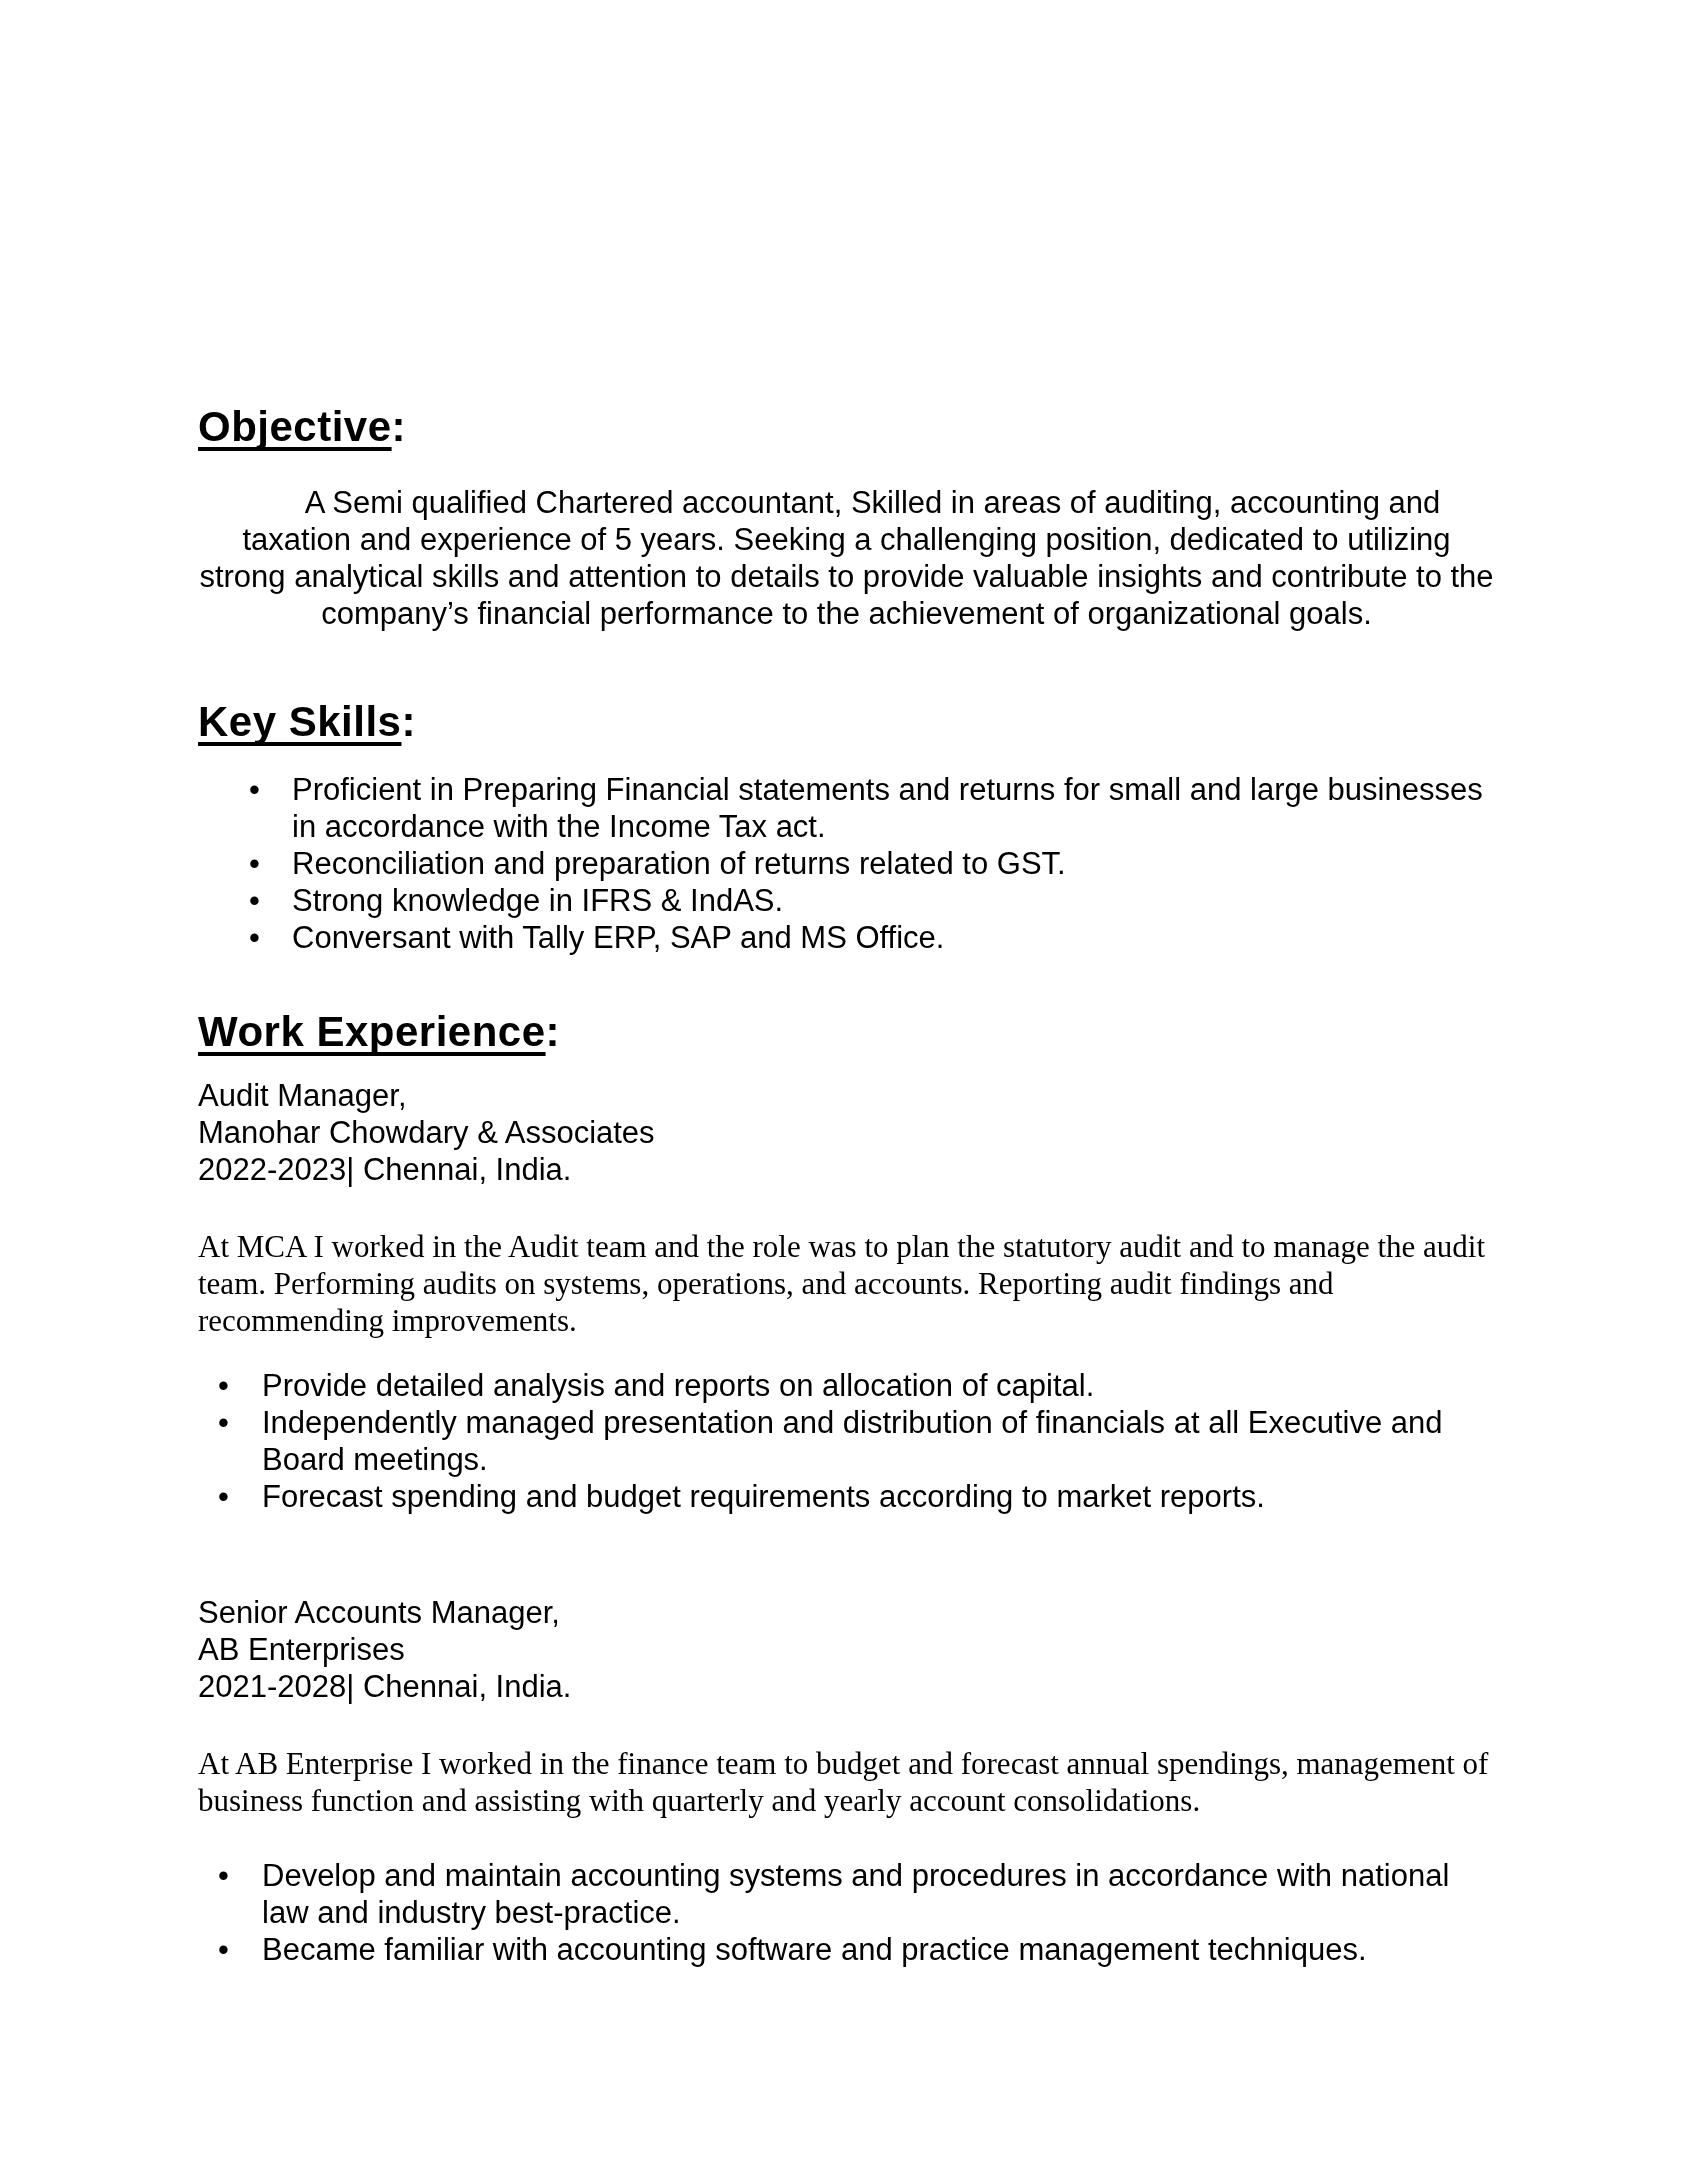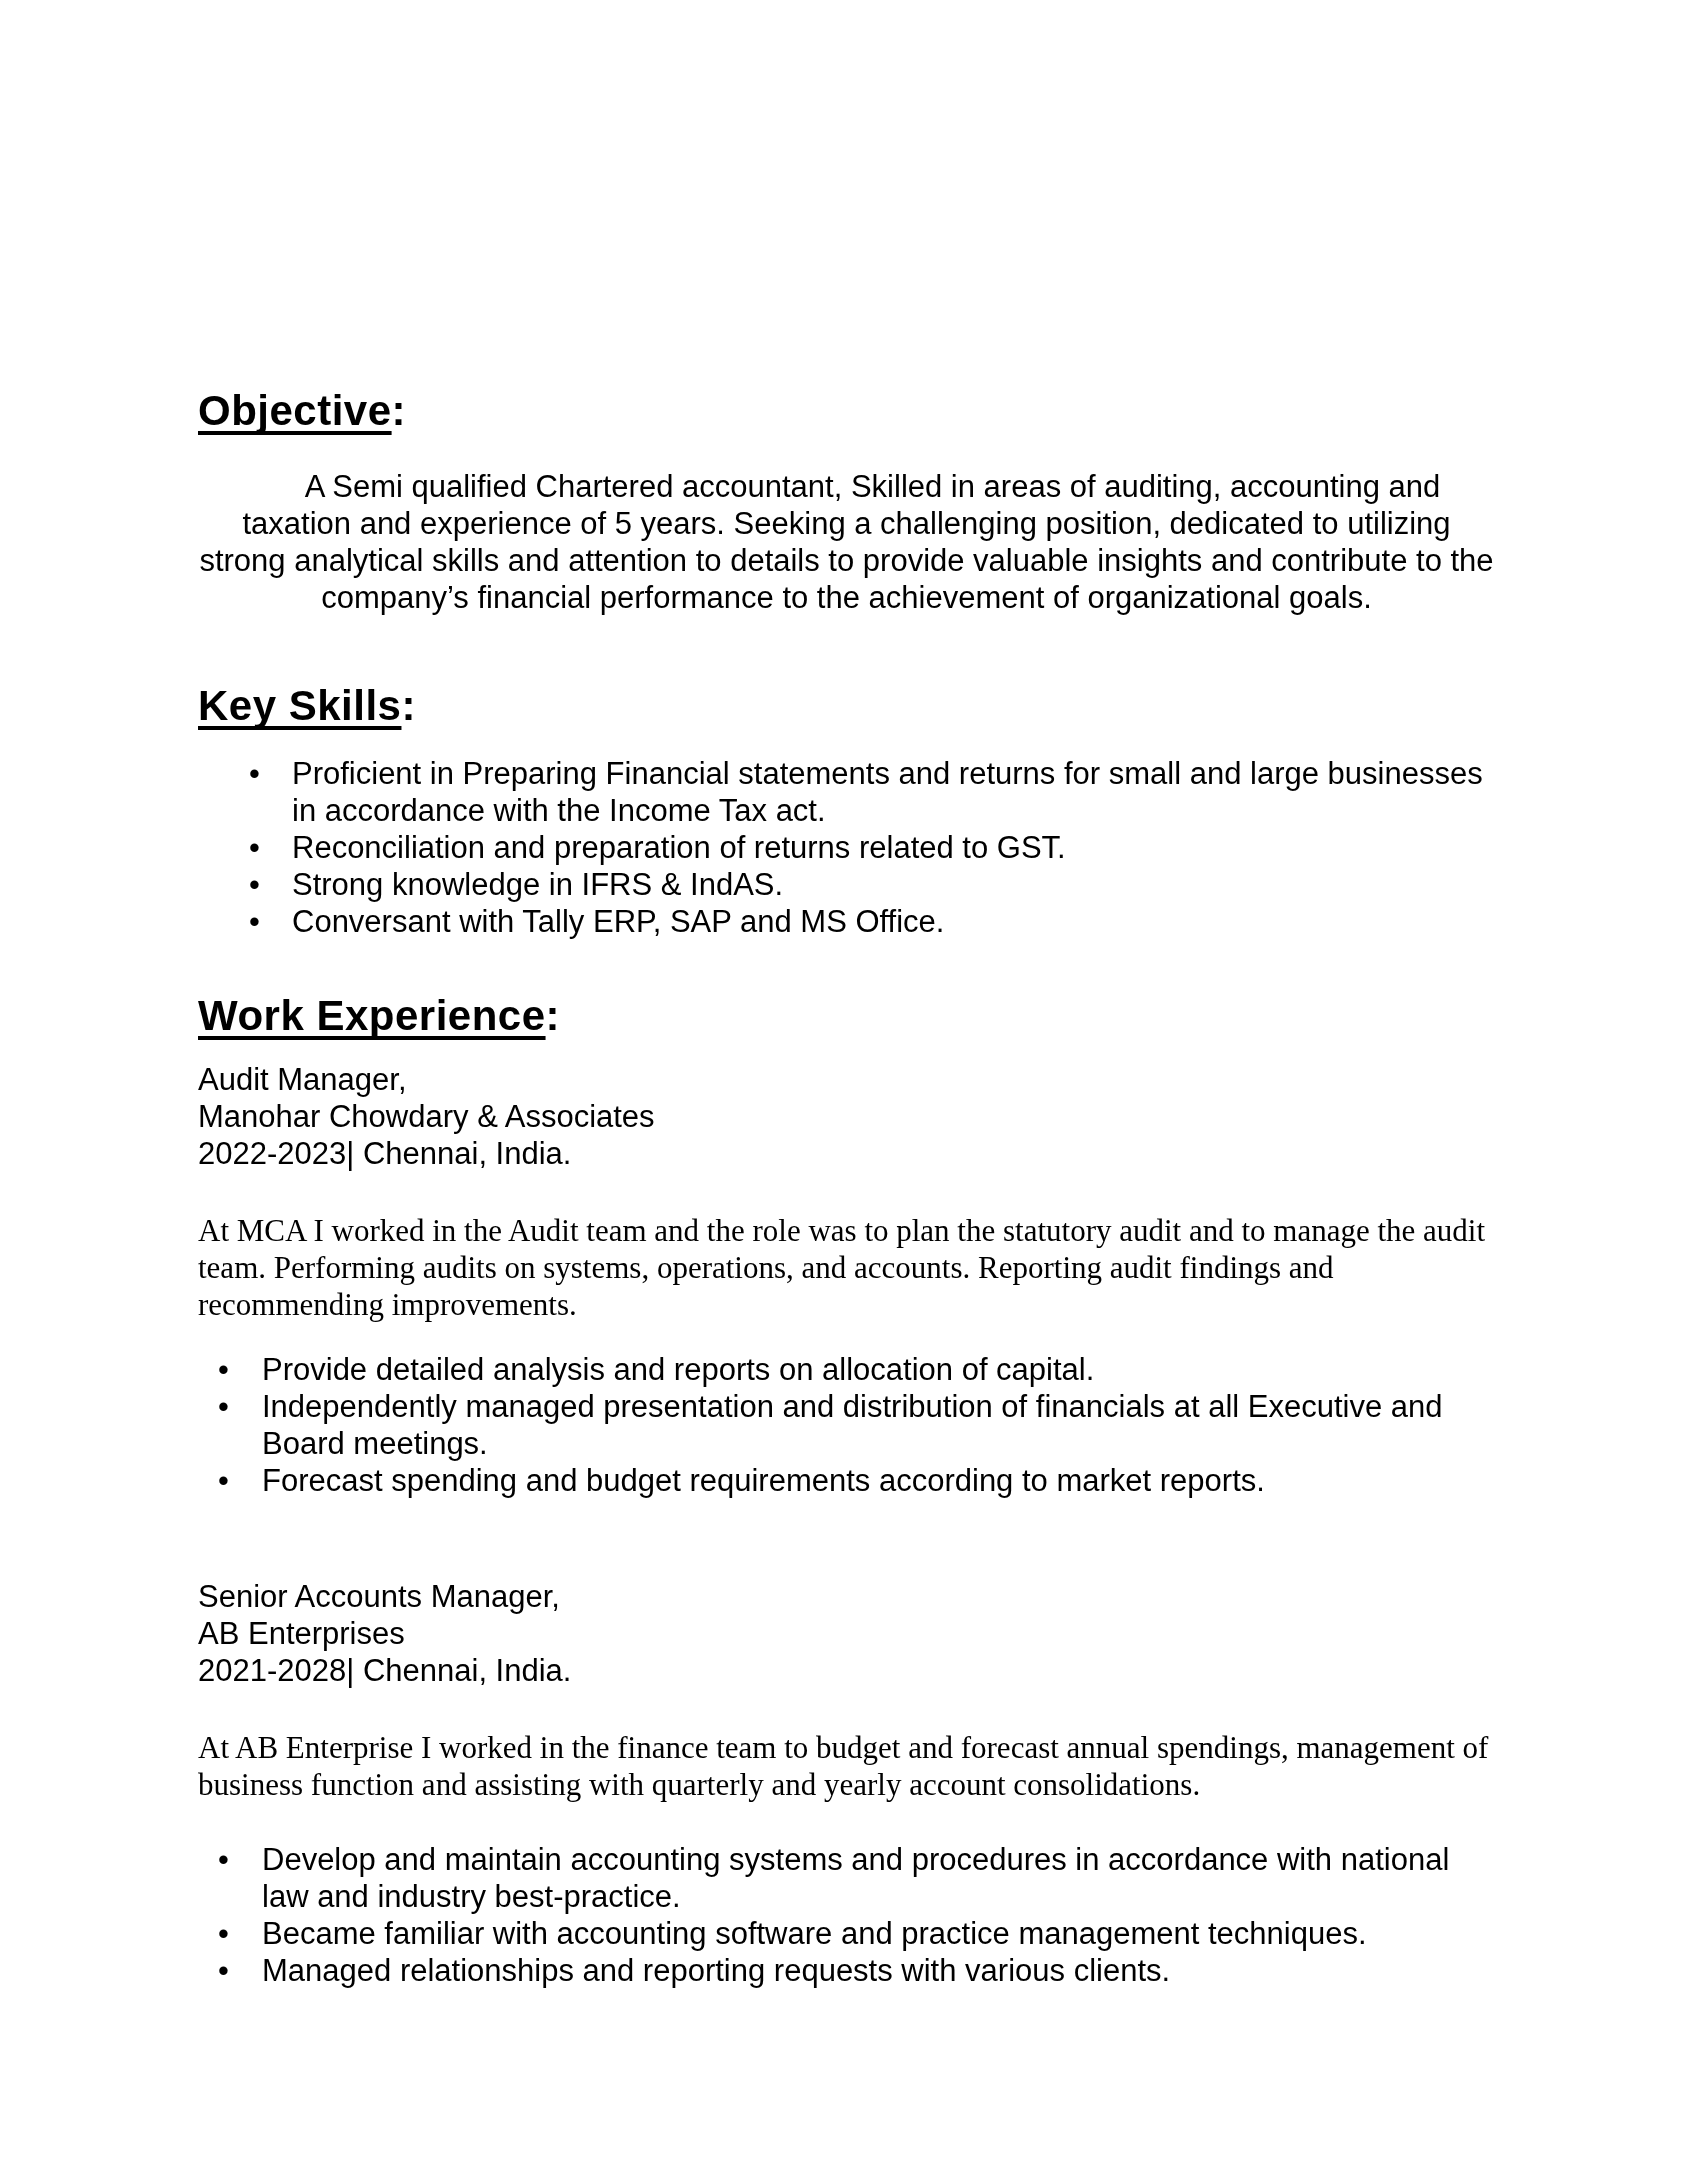--- a/index.html
+++ b/index.html
@@ -12,21 +12,21 @@
     width: 1683px;
     height: 2178px;
     background: #ffffff;
     overflow: hidden;
     font-family: "Liberation Sans", sans-serif;
     color: #000000;
   }
   .content {
     position: absolute;
     left: 198px;
-    top: 386px;
+    top: 402px;
     width: 1297px;
     font-size: 31px;
     line-height: 37px;
   }
   h2.section-heading {
     margin: 0;
     font-size: 42px;
     line-height: 50px;
     font-weight: bold;
     letter-spacing: 0.5px;
@@ -109,20 +109,19 @@
       </div>
 
       <div class="job job-second">
         <p class="job-line">Senior Accounts Manager,</p>
         <p class="job-line">AB Enterprises</p>
         <p class="job-line">2021-2028| Chennai, India.</p>
         <p class="job-summary">At AB Enterprise I worked in the finance team to budget and forecast annual spendings, management of business function and assisting with quarterly and yearly account consolidations.</p>
         <ul class="bullets job-bullets">
           <li>Develop and maintain accounting systems and procedures in accordance with national law and industry best-practice.</li>
           <li>Became familiar with accounting software and practice management techniques.</li>
-          <li>Managed relationships and reporting requests with various clients.</li>
         </ul>
       </div>
     </section>
 
   </div>
 </div>
 
 
 </body></html>

